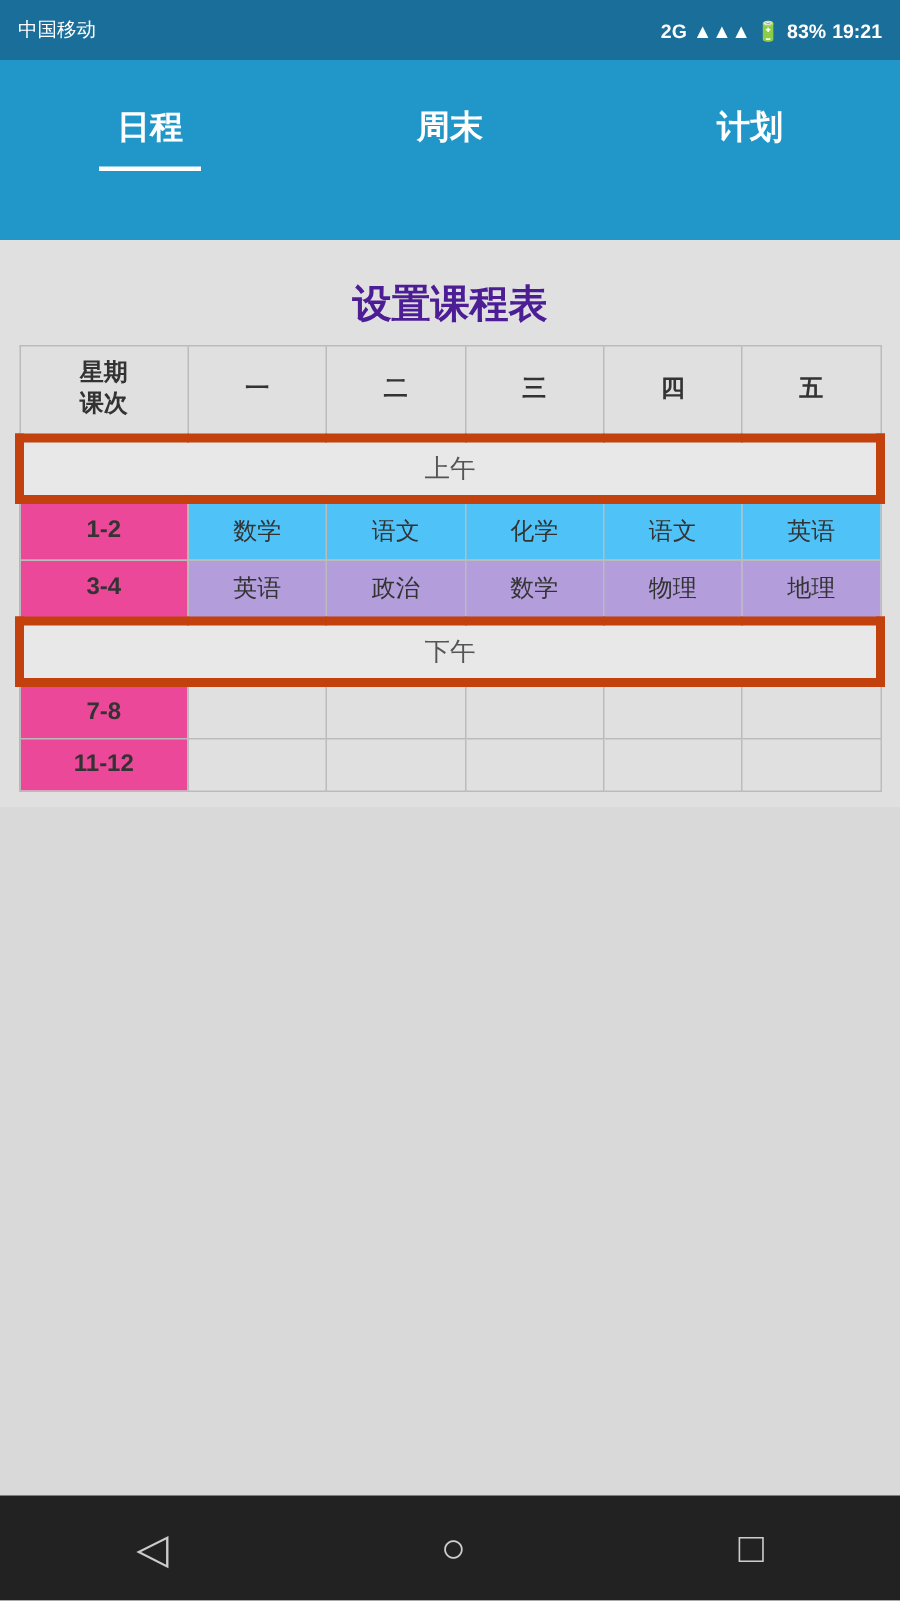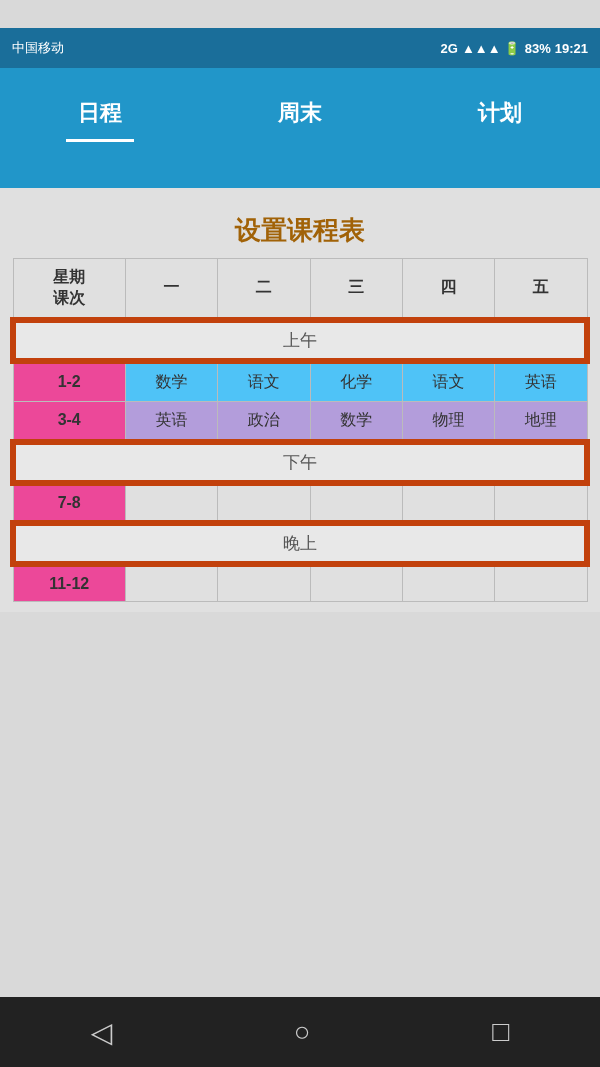--- a/index.html
+++ b/index.html
@@ -17,21 +17,20 @@
     .status-bar {
       width: 100%;
       height: 40px;
       background: #1a6e9a;
       display: flex;
       align-items: center;
       justify-content: space-between;
       padding: 0 12px;
       color: white;
       font-size: 13px;
-      margin-top: 28px;
     }
     .status-left { font-size: 13px; }
     .status-right {
       display: flex;
       align-items: center;
       gap: 4px;
       font-size: 13px;
       font-weight: bold;
     }
 
@@ -74,21 +73,21 @@
       width: 100%;
       background: #e0e0e0;
       padding: 10px;
     }
 
     
     .table-title {
       text-align: center;
       font-size: 26px;
       font-weight: bold;
-      color: #a16207;
+      color: #4c1d95;
       padding: 15px 0 10px;
     }
 
     
     .schedule-table {
       width: 100%;
       border-collapse: collapse;
       background: #e0e0e0;
     }
     .schedule-table th,
@@ -216,23 +215,20 @@
       </tr>
       <tr>
         <td class="period-cell">7-8</td>
         <td class="class-cell-empty"></td>
         <td class="class-cell-empty"></td>
         <td class="class-cell-empty"></td>
         <td class="class-cell-empty"></td>
         <td class="class-cell-empty"></td>
       </tr>
 
-      <tr class="section-row">
-        <td colspan="6">晚上</td>
-      </tr>
       <tr>
         <td class="period-cell">11-12</td>
         <td class="class-cell-empty"></td>
         <td class="class-cell-empty"></td>
         <td class="class-cell-empty"></td>
         <td class="class-cell-empty"></td>
         <td class="class-cell-empty"></td>
       </tr>
     </tbody>
   </table>

